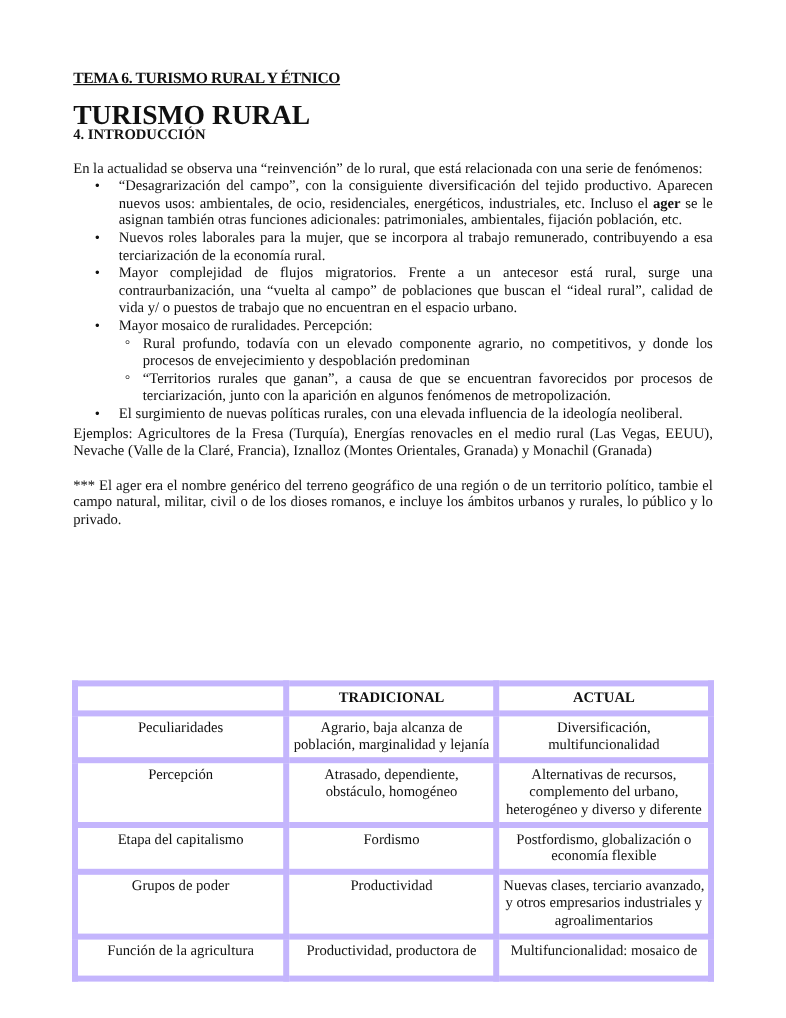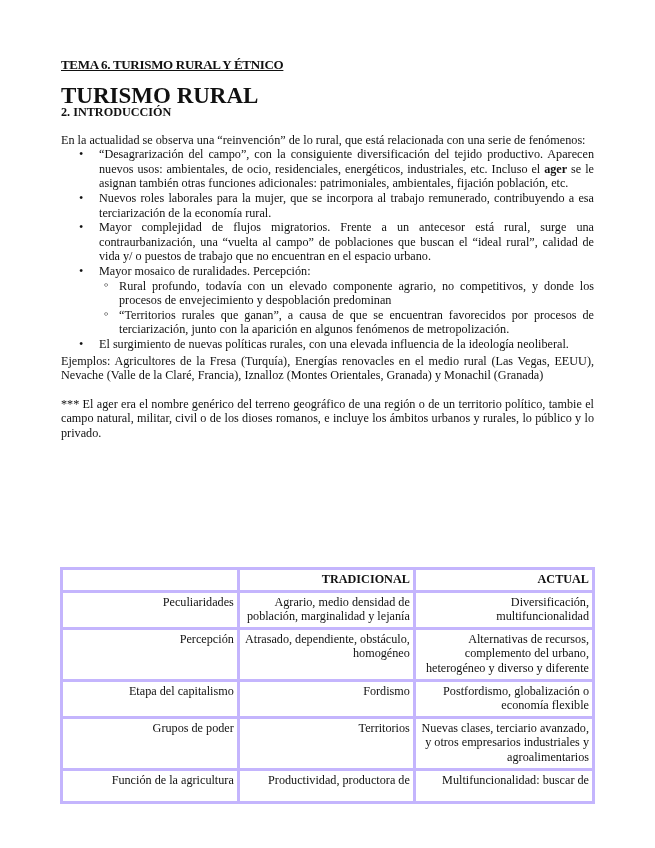--- a/index.html
+++ b/index.html
@@ -14,32 +14,32 @@
   ul.l1 { list-style: none; margin: 0; padding: 0 0 0 38px; }
   ul.l1 > li { position: relative; text-align: justify; }
   ul.l1 > li::before { content: "•"; position: absolute; left: -20px; top: 0; }
   ul.l2 { list-style: none; margin: 0; padding: 0 0 0 20px; }
   ul.l2 > li { position: relative; text-align: justify; }
   ul.l2 > li::before { content: "◦"; position: absolute; left: -15px; top: -1px; font-size: 13px; font-weight: bold; }
   .examples { margin-top: 2px; }
   .note { margin-top: 14px; }
   table { position: absolute; left: 60px; top: 567px; width: 535px; border-collapse: collapse;
           font-family: "Liberation Serif", serif; font-size: 12.2px; line-height: 14.6px; }
-  td, th { border: 3px solid #c4b5fd; vertical-align: top; text-align: right; padding: 2px 3px 3px 3px; font-weight: normal; }
+  td, th { border: 5px solid #c4b5fd; vertical-align: top; text-align: center; padding: 2px 3px 3px 3px; font-weight: normal; }
   th { font-weight: bold; }
   col.c1 { width: 178px; } col.c2 { width: 177px; } col.c3 { width: 180px; }
   .tbl-last td { padding-bottom: 14px; }
 </style>
 </head>
 <body>
 
 <div class="page">
   <p class="doc-title">TEMA 6. TURISMO RURAL Y ÉTNICO</p>
   <div class="h1">TURISMO RURAL</div>
-  <div class="h2">2. INTRODUCCIÓN</div>
+  <div class="h2">4. INTRODUCCIÓN</div>
 
   <p class="intro">En la actualidad se observa una “reinvención” de lo rural, que está relacionada con una serie de fenómenos:</p>
 
   <ul class="l1">
     <li><span>“Desagrarización del campo”, con la consiguiente diversificación del tejido productivo. Aparecen nuevos usos: ambientales, de ocio, residenciales, energéticos, industriales, etc. Incluso el </span><b>ager</b><span> se le asignan también otras funciones adicionales: patrimoniales, ambientales, fijación población, etc.</span></li>
     <li>Nuevos roles laborales para la mujer, que se incorpora al trabajo remunerado, contribuyendo a esa terciarización de la economía rural.</li>
     <li>Mayor complejidad de flujos migratorios. Frente a un antecesor está rural, surge una contraurbanización, una “vuelta al campo” de poblaciones que buscan el “ideal rural”, calidad de vida y/ o puestos de trabajo que no encuentran en el espacio urbano.</li>
     <li>
       <span>Mayor mosaico de ruralidades. Percepción:</span>
       <ul class="l2">
@@ -61,37 +61,37 @@
       <col class="c3">
     </colgroup>
   <tbody>
       <tr>
     <th></th>
     <th>TRADICIONAL</th>
     <th>ACTUAL</th>
   </tr>
   <tr>
     <td>Peculiaridades</td>
-    <td>Agrario, medio densidad de población, marginalidad y lejanía</td>
+    <td>Agrario, baja alcanza de población, marginalidad y lejanía</td>
     <td>Diversificación, multifuncionalidad</td>
   </tr>
   <tr>
     <td>Percepción</td>
     <td>Atrasado, dependiente, obstáculo, homogéneo</td>
     <td>Alternativas de recursos, complemento del urbano, heterogéneo y diverso y diferente</td>
   </tr>
   <tr>
     <td>Etapa del capitalismo</td>
     <td>Fordismo</td>
     <td>Postfordismo, globalización o economía flexible</td>
   </tr>
   <tr>
     <td>Grupos de poder</td>
-    <td>Territorios</td>
+    <td>Productividad</td>
     <td>Nuevas clases, terciario avanzado, y otros empresarios industriales y agroalimentarios</td>
   </tr>
   <tr class="tbl-last">
     <td>Función de la agricultura</td>
     <td>Productividad, productora de</td>
-    <td>Multifuncionalidad: buscar de</td>
+    <td>Multifuncionalidad: mosaico de</td>
   </tr>
 </tbody>
   </table>
 
 </body></html>

